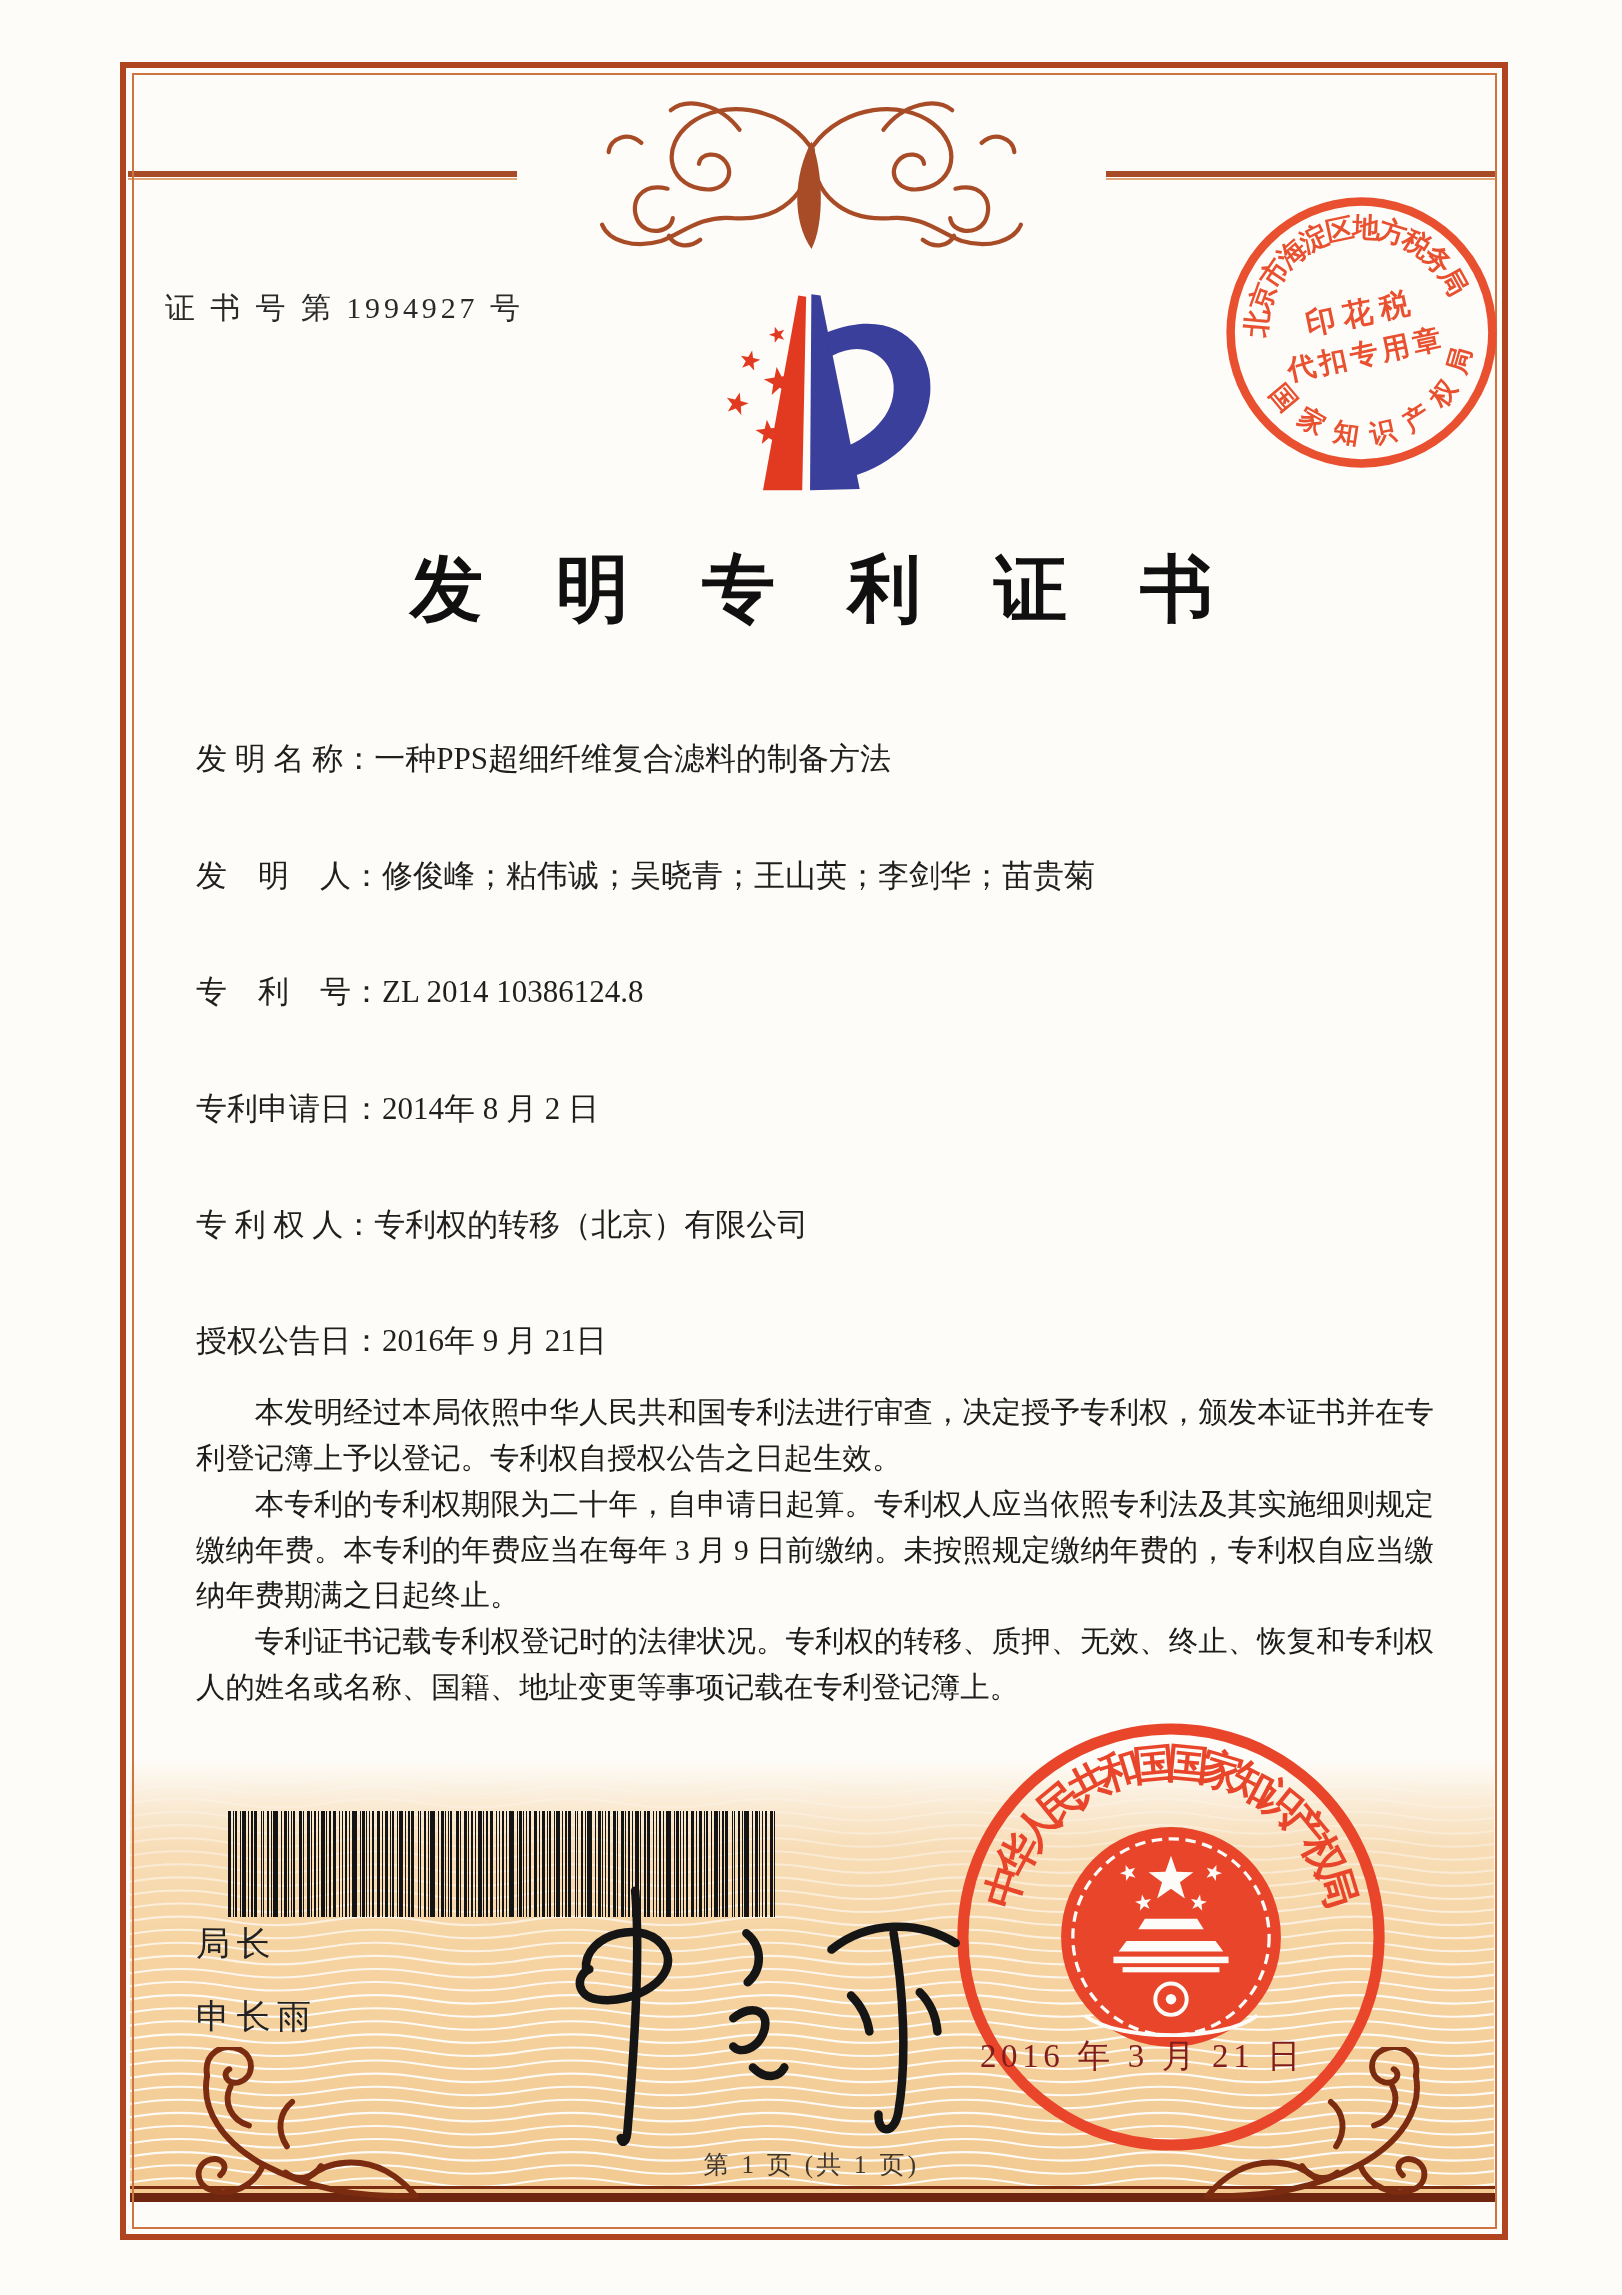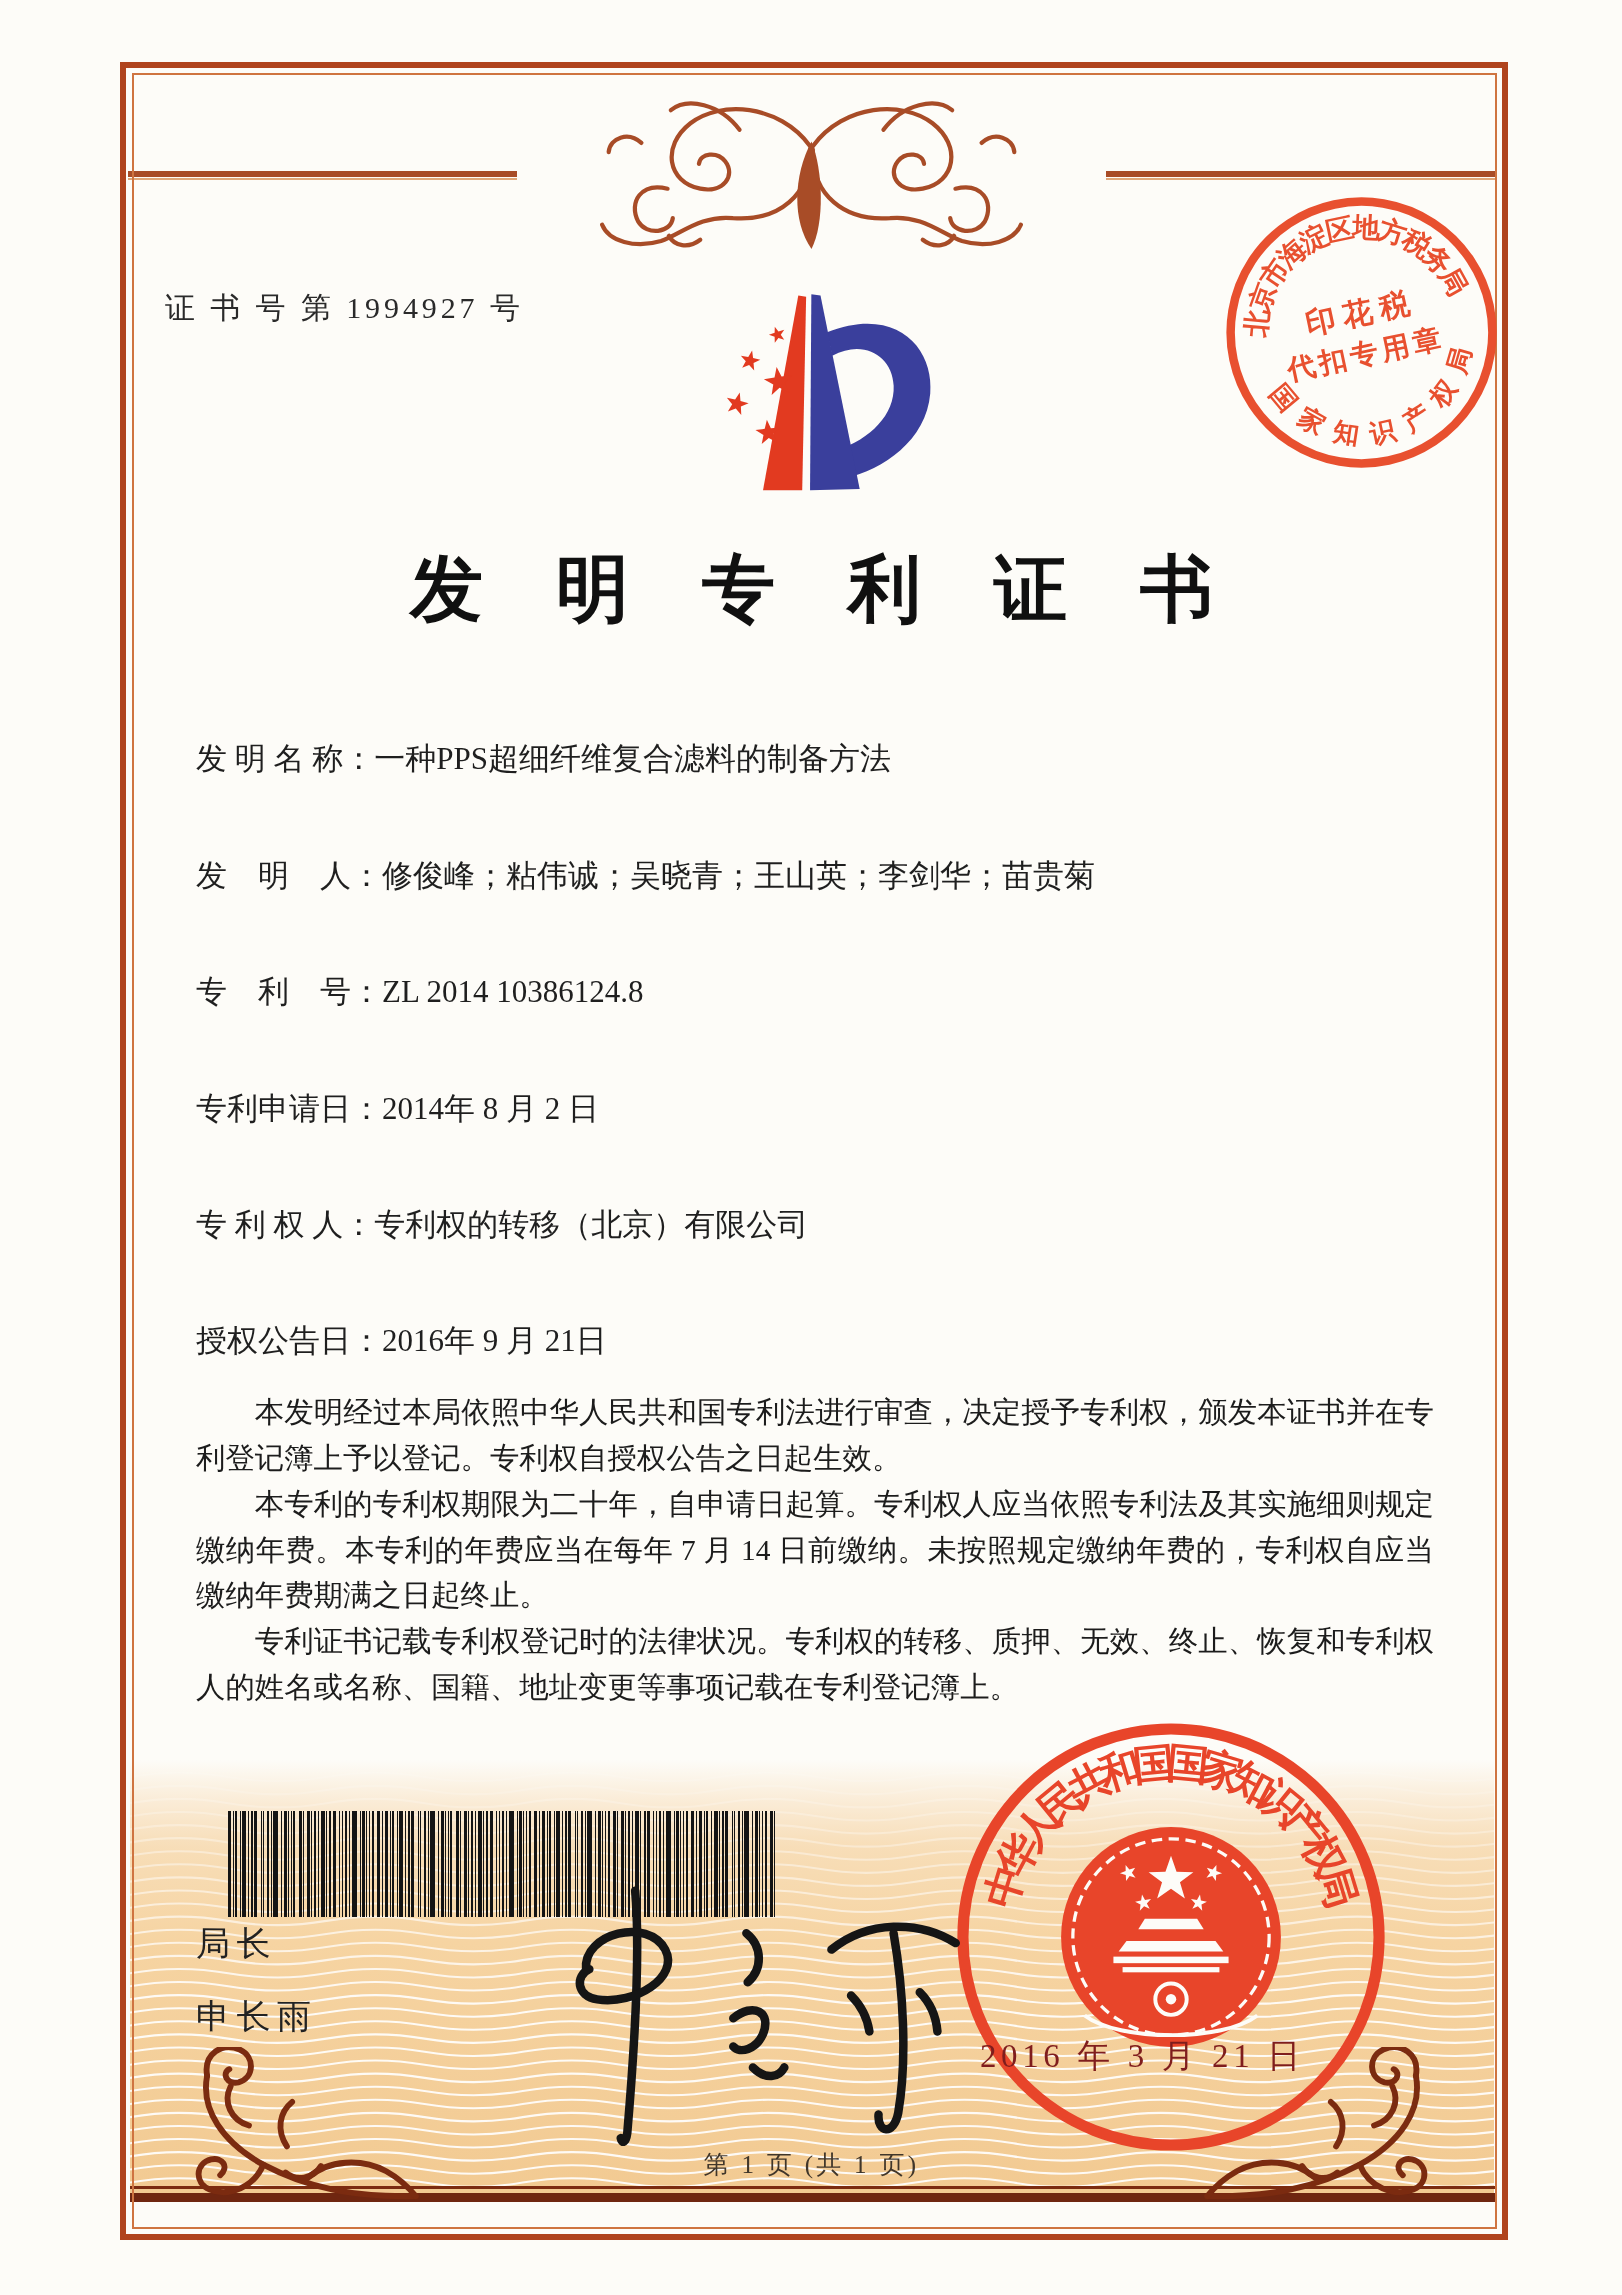--- a/index.html
+++ b/index.html
@@ -180,21 +180,21 @@
 
   <div class="txt field" style="top:855px;">发　明　人：修俊峰；粘伟诚；吴晓青；王山英；李剑华；苗贵菊</div>
   <div class="txt field" style="top:738px;">发 明 名 称：一种PPS超细纤维复合滤料的制备方法</div>
   <div class="txt field" style="top:971px;">专　利　号：ZL 2014 10386124.8</div>
   <div class="txt field" style="top:1088px;">专利申请日：2014年 8 月 2 日</div>
   <div class="txt field" style="top:1204px;">专 利 权 人：专利权的转移（北京）有限公司</div>
   <div class="txt field" style="top:1320px;">授权公告日：2016年 9 月 21日</div>
 
   <div class="txt paras">
     <p>本发明经过本局依照中华人民共和国专利法进行审查，决定授予专利权，颁发本证书并在专利登记簿上予以登记。专利权自授权公告之日起生效。</p>
-    <p>本专利的专利权期限为二十年，自申请日起算。专利权人应当依照专利法及其实施细则规定缴纳年费。本专利的年费应当在每年 7 月 14 日前缴纳。未按照规定缴纳年费的，专利权自应当缴纳年费期满之日起终止。</p>
+    <p>本专利的专利权期限为二十年，自申请日起算。专利权人应当依照专利法及其实施细则规定缴纳年费。本专利的年费应当在每年 3 月 9 日前缴纳。未按照规定缴纳年费的，专利权自应当缴纳年费期满之日起终止。</p>
     <p>专利证书记载专利权登记时的法律状况。专利权的转移、质押、无效、终止、恢复和专利权人的姓名或名称、国籍、地址变更等事项记载在专利登记簿上。</p>
   </div>
 
   <div class="barcode">
       <span class="bar" style="left: 0px; width: 2.6px;"></span>
       <span class="bar" style="left: 4.6px; width: 1.3px;"></span>
       <span class="bar" style="left: 7.2px; width: 2px;"></span>
       <span class="bar" style="left: 11.8px; width: 1.3px;"></span>
       <span class="bar" style="left: 14.4px; width: 3.9px;"></span>
       <span class="bar" style="left: 19.6px; width: 1.3px;"></span>

